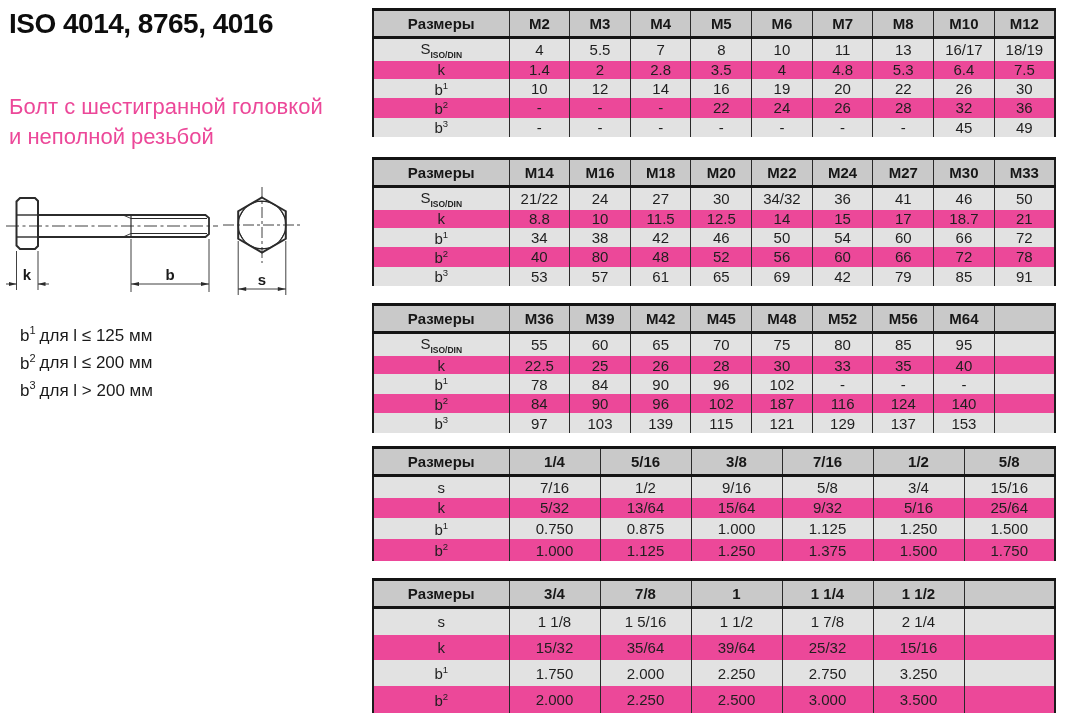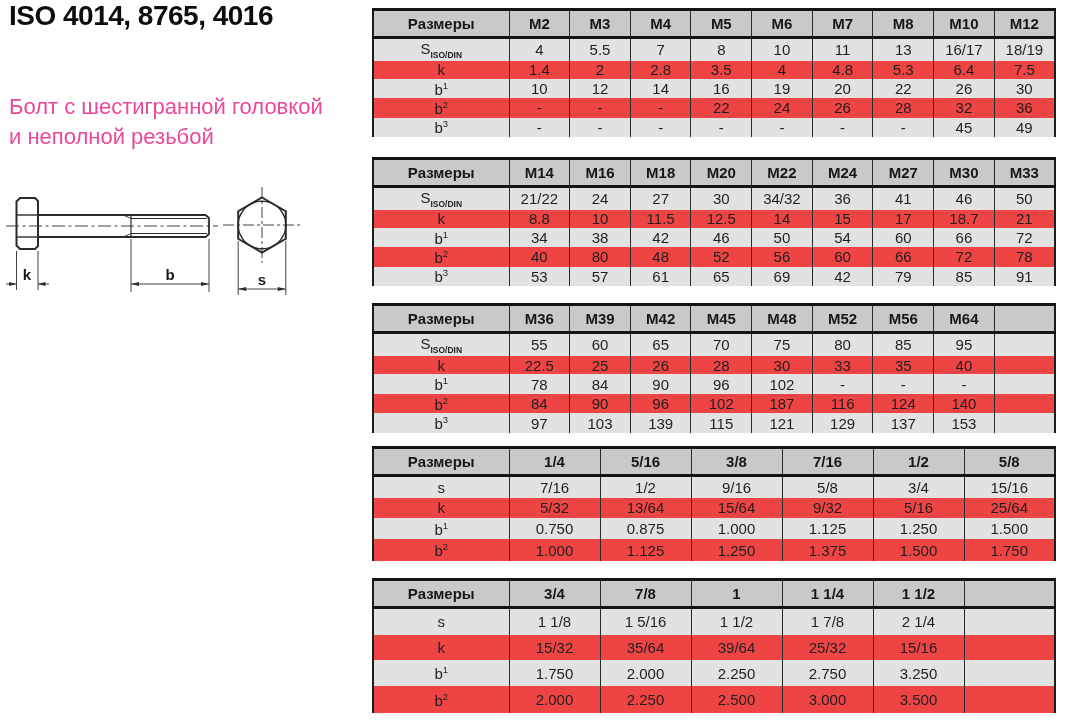--- a/index.html
+++ b/index.html
@@ -1,36 +1,36 @@
 <!DOCTYPE html>
 <html><head>
 <meta charset="utf-8">
 <style>
   html,body{margin:0;padding:0;background:#fff;}
   #screen{
     position:relative;width:1067px;height:720px;background:#ffffff;
     font-family:"Liberation Sans",sans-serif;color:#111;overflow:hidden;
   }
   
-  .title-block{position:absolute;left:9px;top:0;}
+  .title-block{position:absolute;left:9px;top:8px;}
   .title-line{font-size:28px;font-weight:bold;line-height:31px;color:#0d0d0d;letter-spacing:-0.5px;}
   .subtitle-block{position:absolute;left:9px;top:92px;}
   .subtitle-line{font-size:22px;line-height:30px;color:#ec4899;}
   .notes-block{position:absolute;left:20px;top:319px;}
   .note-line{font-size:17px;line-height:22px;color:#1a1a1a;}
   .note-line sup{font-size:11px;}
   .note-text{margin-left:4px;}
   
   #drawing{position:absolute;left:5px;top:185px;}
   
   table.dim{
     position:absolute;left:372px;width:684px;
     border-collapse:collapse;table-layout:fixed;
     border-left:2px solid #1c1c1c;border-right:2px solid #1c1c1c;border-top:3px solid #141414;
-    font-size:15px;color:#1f1f1f;background:#ef4444;
+    font-size:15px;color:#1f1f1f;background:#ec4899;
   }
   table.dim th,table.dim td{
     text-align:center;vertical-align:middle;padding:0;
     border-left:1px solid #2a2a2a;overflow:hidden;white-space:nowrap;
   }
   table.dim th:first-child,table.dim td:first-child{border-left:none;}
   table.dim thead th{
     background:#c9c9c9;font-weight:bold;height:25px;
     border-bottom:3px solid #141414;color:#171717;
   }
@@ -117,20 +117,25 @@
         <polygon points="280.8,104 272.8,101.9 272.8,106.1" fill="#2b2b2b" stroke="none"></polygon>
       </g>
     </g>
     <g font-family="Liberation Sans, sans-serif" font-size="15" font-weight="bold" fill="#1a1a1a" text-anchor="middle">
       <text x="22" y="95">k</text>
       <text x="165" y="95">b</text>
       <text x="257" y="100">s</text>
     </g>
   </svg>
 
+  <div class="notes-block">
+    <div class="note-line"><span>b</span><sup>1</sup><span class="note-text">для l ≤ 125 мм</span></div>
+    <div class="note-line"><span>b</span><sup>2</sup><span class="note-text">для l ≤ 200 мм</span></div>
+    <div class="note-line"><span>b</span><sup>3</sup><span class="note-text">для l &gt; 200 мм</span></div>
+  </div>
 
   <table class="dim" id="t0">
       <colgroup>
         <col style="width: 136px;">
         <col>
         <col>
         <col>
         <col>
         <col>
         <col>

